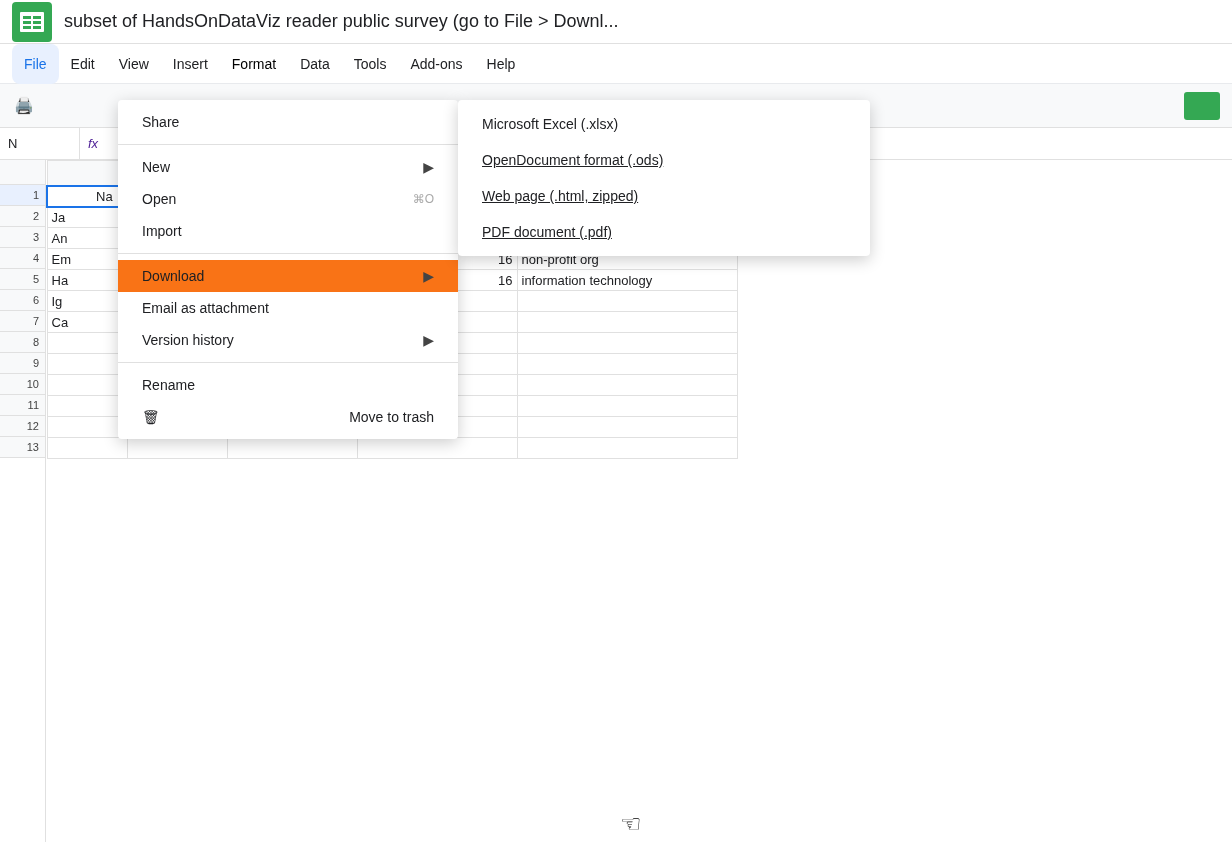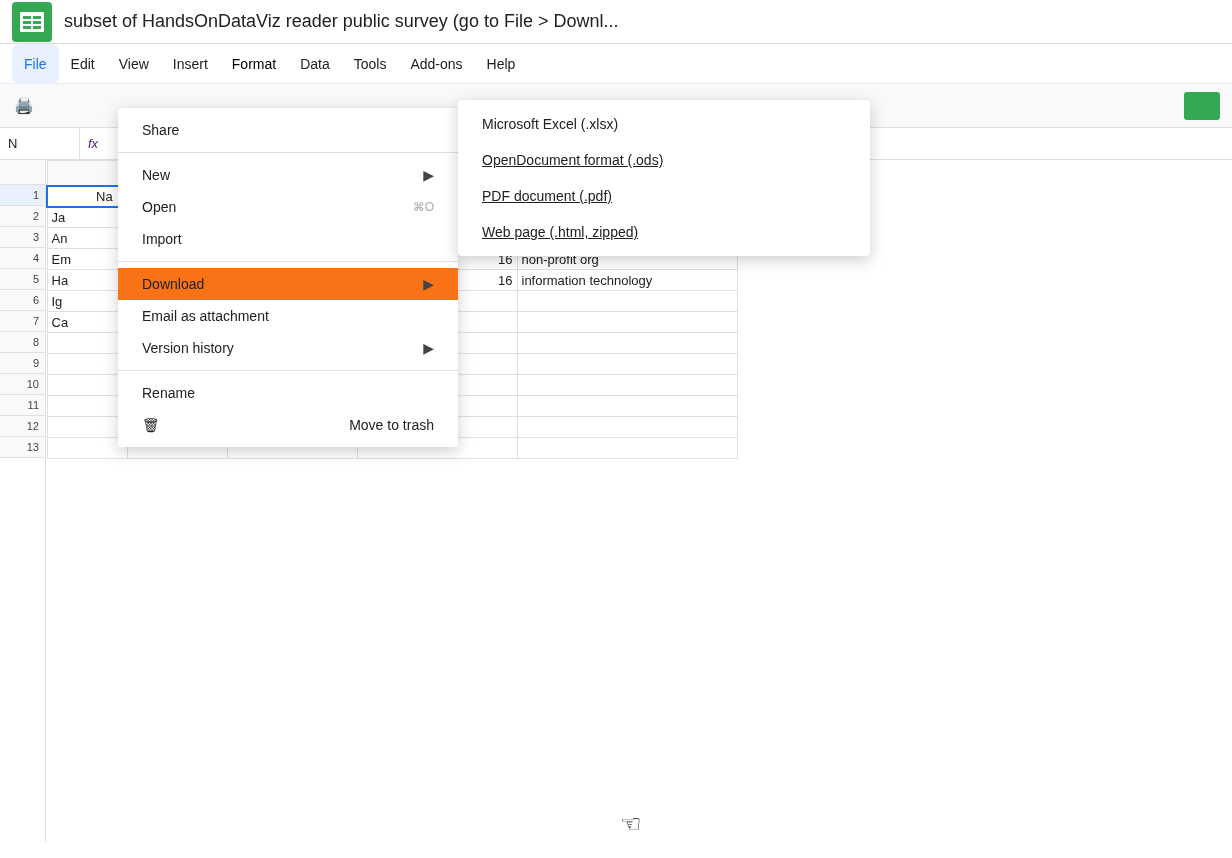--- a/index.html
+++ b/index.html
@@ -170,21 +170,21 @@
     }
     td.selected-cell {
       border: 2px solid #1a73e8;
       background: #fff;
       padding-left: 48px;
     }
 
     
     .file-menu {
       position: absolute;
-      top: 108px;
+      top: 100px;
       left: 118px;
       width: 340px;
       background: #fff;
       box-shadow: 0 4px 16px rgba(0,0,0,0.2);
       border-radius: 4px;
       z-index: 100;
       padding: 6px 0;
     }
     .file-menu-item {
       display: flex;
@@ -454,20 +454,20 @@
 </div>
 
 <div class="download-submenu">
   <div class="download-submenu-item">
     <span>Microsoft Excel (.xlsx)</span>
   </div>
   <div class="download-submenu-item">
     <span class="underline">OpenDocument format (.ods)</span>
   </div>
   <div class="download-submenu-item">
+    <span class="underline">Web page (.html, zipped)</span>
+  </div>
+  <div class="download-submenu-item">
     <span class="underline">PDF document (.pdf)</span>
   </div>
-  <div class="download-submenu-item">
-    <span class="underline">Web page (.html, zipped)</span>
-  </div>
 </div>
 
 <div class="cursor-hand">☞</div>
 
 </body></html>

